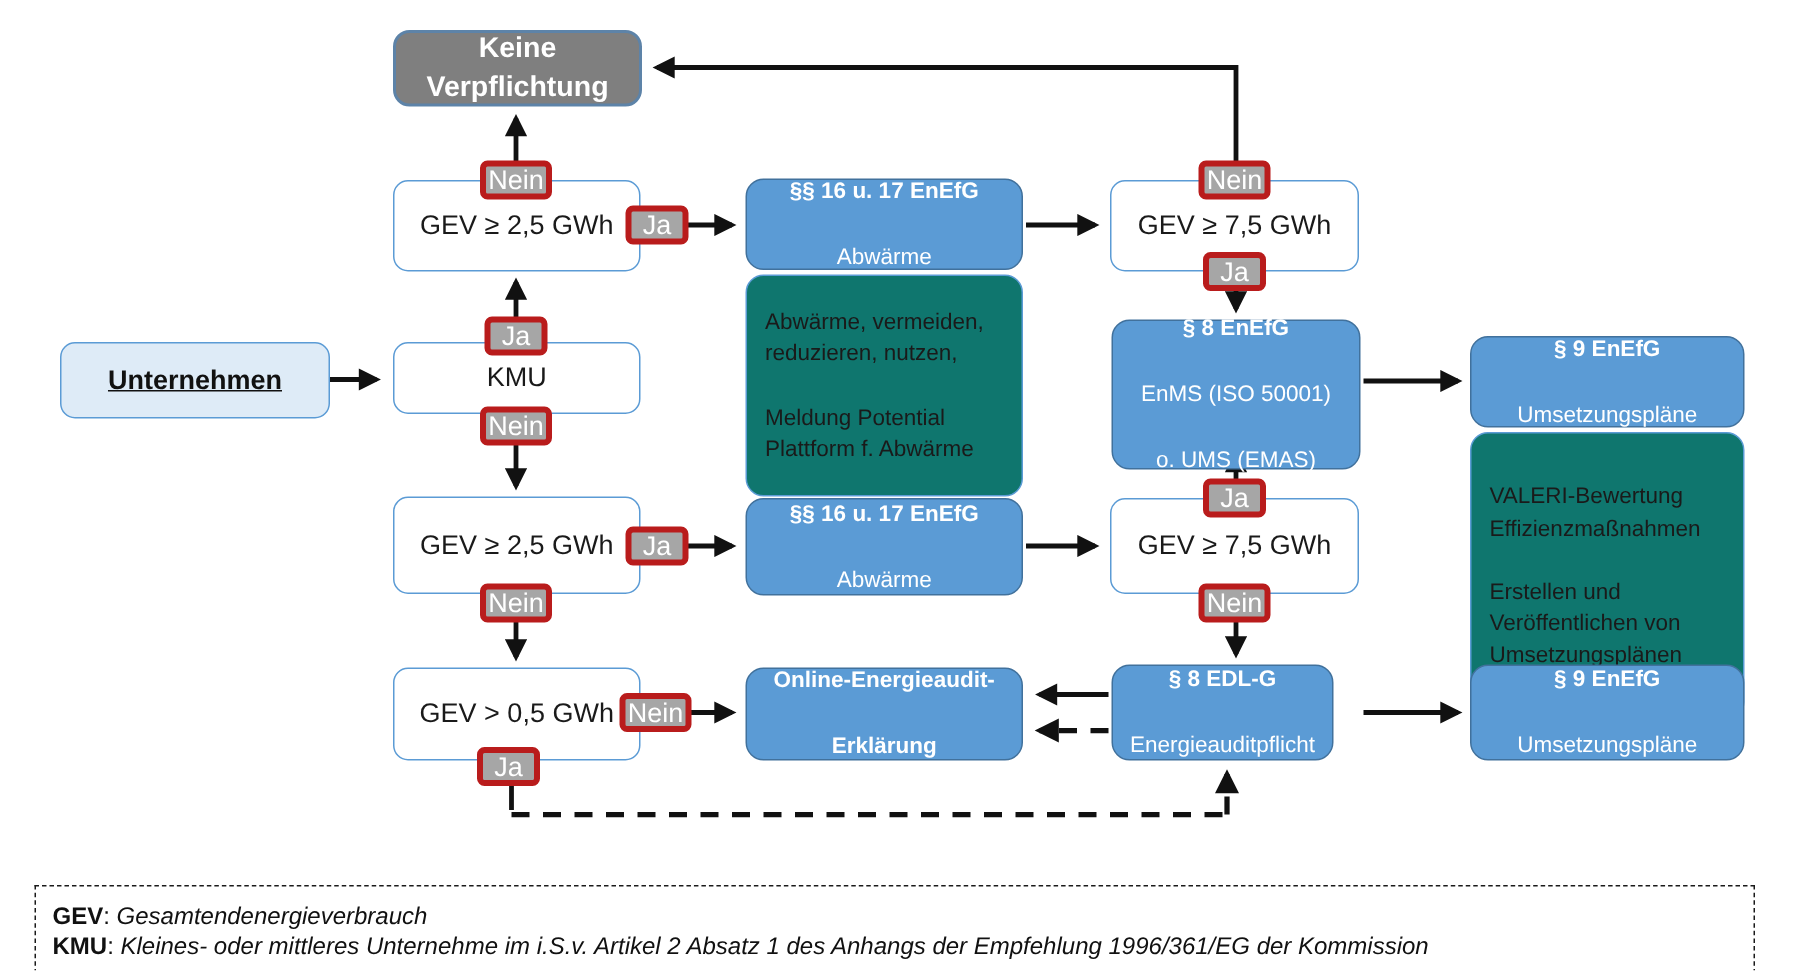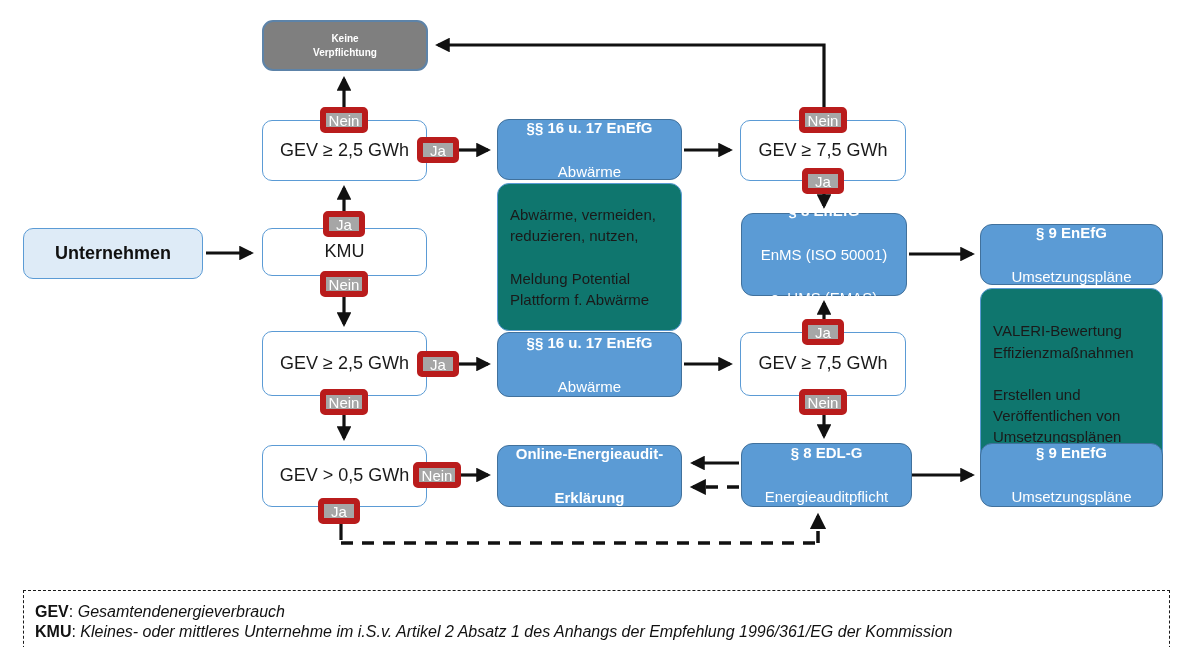--- a/index.html
+++ b/index.html
@@ -9,30 +9,30 @@
   }
   #arrows{position:absolute;left:0;top:0;z-index:1;}
   .box{
     position:absolute;z-index:2;box-sizing:border-box;border-radius:10px;
     display:flex;flex-direction:column;align-items:center;justify-content:center;
     text-align:center;line-height:1.32;
   }
   .white-box{background:#ffffff;border:1.8px solid #5B9BD5;color:#1a1a1a;font-weight:normal;font-size:18px;}
   .blue-box{background:#5B9BD5;border:1.8px solid #41719C;color:#ffffff;font-size:15px;border-radius:12px;gap:24px;}
   .blue-box .head{font-weight:bold;}
-  .gray-box{background:#7F7F7F;border:2px solid #5D83A8;color:#ffffff;font-weight:bold;font-size:10px;border-radius:11px;}
+  .gray-box{background:#7F7F7F;border:2px solid #5D83A8;color:#ffffff;font-weight:bold;font-size:19px;border-radius:11px;}
   .lightblue-box{background:#DEEBF7;border:1.8px solid #5B9BD5;color:#111111;font-weight:bold;font-size:18px;}
   .note-box{
     background:#0f766e;border:1.8px solid #5B9BD5;color:#1a1a1a;font-size:15px;font-weight:normal;
     align-items:flex-start;text-align:left;padding:8px 12px;line-height:1.42;border-radius:12px;
   }
   .note-box .para2{margin-top:21px;}
   .tag{
-    position:absolute;z-index:3;box-sizing:border-box;background:#A6A6A6;border:6px solid #b91c1c;
-    border-radius:5px;color:#ffffff;font-size:15px;display:flex;align-items:center;justify-content:center;
+    position:absolute;z-index:3;box-sizing:border-box;background:#A6A6A6;border:4px solid #b91c1c;
+    border-radius:5px;color:#ffffff;font-size:18px;display:flex;align-items:center;justify-content:center;
   }
   .legend{
     position:absolute;z-index:2;left:23px;top:564px;width:1147px;height:64px;box-sizing:border-box;
     border:1.6px dashed #1a1a1a;padding:7px 11px;font-size:16px;color:#111111;
     display:flex;flex-direction:column;justify-content:center;gap:2px;white-space:nowrap;margin-top:26px;
   }
   .legend .term{font-weight:bold;font-style:normal;}
   .legend .def{font-style:italic;}
   .legend .sep{white-space:pre;}
 </style>
@@ -70,21 +70,21 @@
       <path d="M341 543 H818" stroke-width="3.5" stroke-dasharray="12 9"></path>
       <path d="M818 543 V516" stroke-width="3.5" stroke-dasharray="12 9" marker-end="url(#ah)"></path>
     </g>
   </svg>
 
   <div class="box gray-box" style="left:262px;top:20px;width:166px;height:51px;">
     <div>Keine</div>
     <div>Verpflichtung</div>
   </div>
 
-  <div class="box lightblue-box" style="left:23px;top:228px;width:180px;height:51px;">
+  <div class="box lightblue-box" style="left:40px;top:228px;width:180px;height:51px;text-decoration:underline;">
     <div>Unternehmen</div>
   </div>
 
   <div class="box white-box" style="left:262px;top:228px;width:165px;height:48px;">
     <div>KMU</div>
   </div>
 
   <div class="box white-box" style="left:262px;top:120px;width:165px;height:61px;">
     <div>GEV ≥ 2,5 GWh</div>
   </div>
@@ -116,31 +116,31 @@
 
   <div class="box blue-box" style="left:497px;top:445px;width:185px;height:62px;">
     <div class="head">Online-Energieaudit-</div>
     <div class="head">Erklärung</div>
   </div>
 
   <div class="box white-box" style="left:740px;top:120px;width:166px;height:61px;">
     <div>GEV ≥ 7,5 GWh</div>
   </div>
 
-  <div class="box blue-box" style="left:741px;top:213px;width:166px;height:83px;">
+  <div class="box blue-box" style="left:741px;top:213px;width:166px;height:100px;">
     <div class="head">§ 8 EnEfG</div>
     <div>EnMS (ISO 50001)</div>
     <div>o. UMS (EMAS)</div>
   </div>
 
   <div class="box white-box" style="left:740px;top:332px;width:166px;height:64px;">
     <div>GEV ≥ 7,5 GWh</div>
   </div>
 
-  <div class="box blue-box" style="left:741px;top:443px;width:171px;height:64px;">
+  <div class="box blue-box" style="left:741px;top:443px;width:148px;height:64px;">
     <div class="head">§ 8 EDL-G</div>
     <div>Energieauditpflicht</div>
   </div>
 
   <div class="box blue-box" style="left:980px;top:224px;width:183px;height:61px;">
     <div class="head">§ 9 EnEfG</div>
     <div>Umsetzungspläne</div>
   </div>
 
   <div class="box note-box" style="left:980px;top:288px;width:183px;height:192px;">

